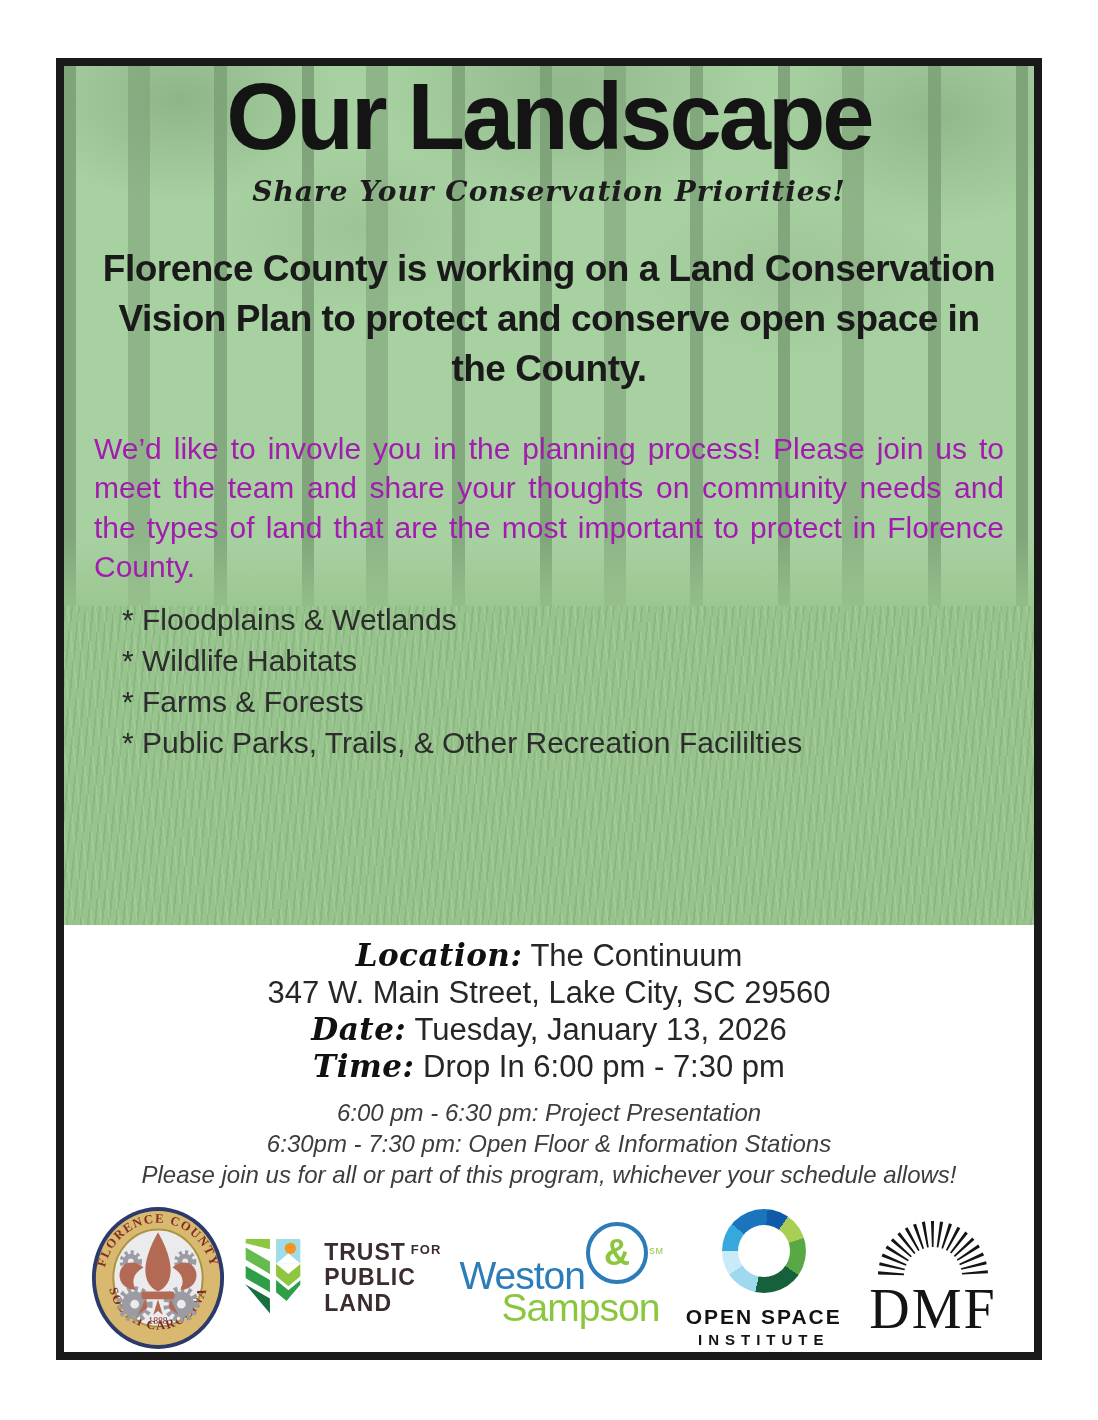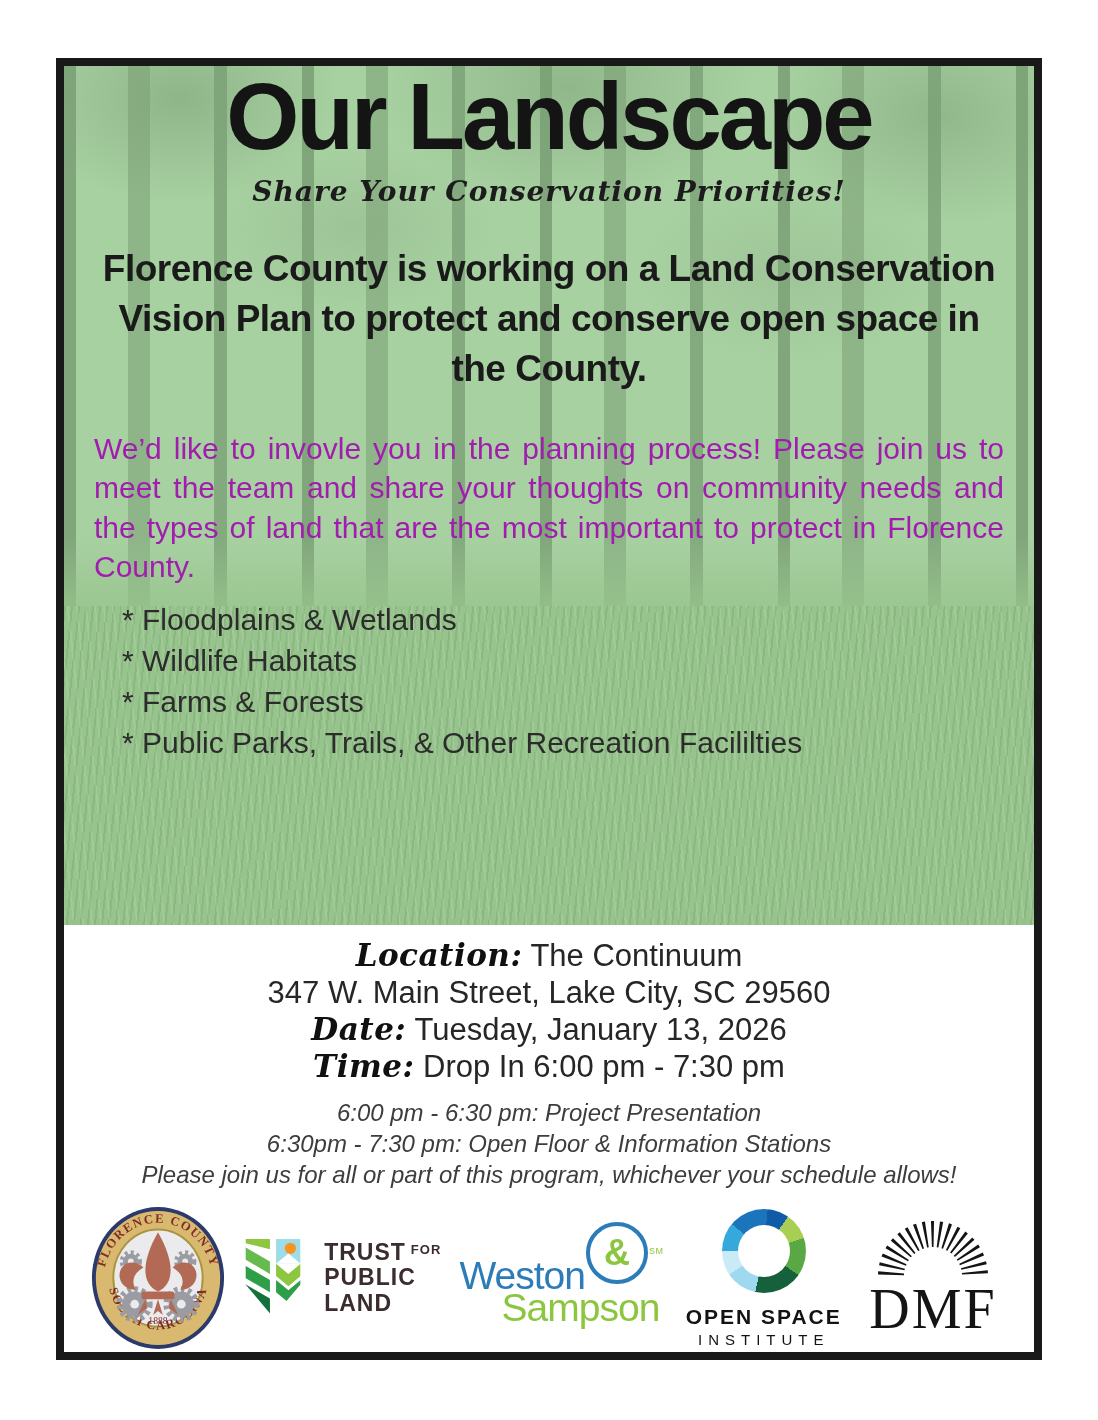--- a/index.html
+++ b/index.html
@@ -60,21 +60,21 @@
   .ws-sm{font-size:9px;color:#8cc63e;margin-top:24px;margin-left:1px;letter-spacing:0.5px;}
   .ws-row2{font-size:39px;color:#8cc63e;margin-top:-12px;padding-left:34px;text-align:center;letter-spacing:-1px;}
 
   .osi-ring{position:relative;width:84px;height:84px;border-radius:50%;
     background:conic-gradient(from -90deg,
       #35a8dc 0 40deg, #1b75bc 40deg 95deg, #0f5ba8 95deg 125deg,
       #a8cf54 125deg 162deg, #5aa746 162deg 215deg, #17603c 215deg 282deg,
       #9fd9f0 282deg 326deg, #c9eaf7 326deg 360deg);}
   .osi-hole{position:absolute;left:16px;top:16px;width:52px;height:52px;border-radius:50%;background:#ffffff;}
   .osi-l1{margin-top:12px;font-weight:bold;font-size:21px;letter-spacing:2px;color:#131313;}
-  .osi-l2{margin-top:2px;font-weight:normal;font-size:15px;letter-spacing:6px;color:#131313;}
+  .osi-l2{margin-top:2px;font-weight:bold;font-size:15px;letter-spacing:6px;color:#131313;}
 
   .dmf-text{font-family:"Liberation Serif",serif;font-size:56px;letter-spacing:2px;fill:#141414;}
 </style>
 </head>
 <body>
 
 <div class="canvas">
   <div class="flyer">
 
     <div class="green">

